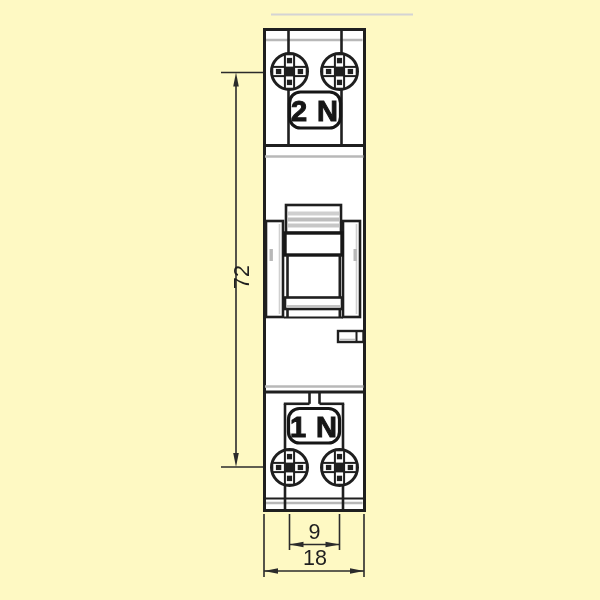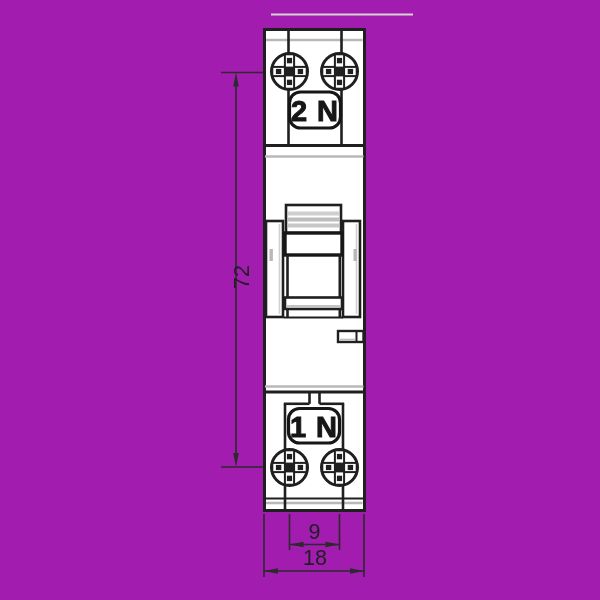--- a/index.html
+++ b/index.html
@@ -1,19 +1,19 @@
 <!DOCTYPE html>
 <html><head>
 <meta charset="utf-8">
 <style>
   html,body{margin:0;padding:0;background:#ffffff;}
   .canvas{
     position:relative;
     width:600px;height:600px;
-    background:#a21caf;
+    background:#fef9c3;
     font-family:"Liberation Sans", sans-serif;
     overflow:hidden;
   }
   .canvas svg{display:block;}
   text.dim-text{
     font-family:"Liberation Sans", sans-serif;
     font-size:21.5px;
     fill:#1f1f1f;
   }
   text.terminal-text{

